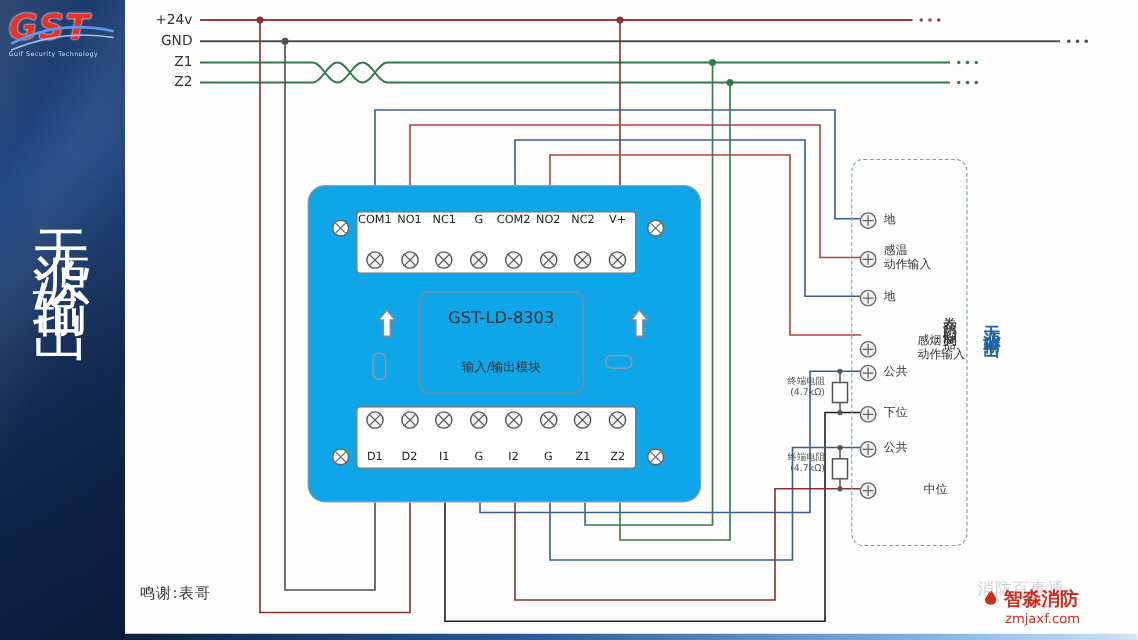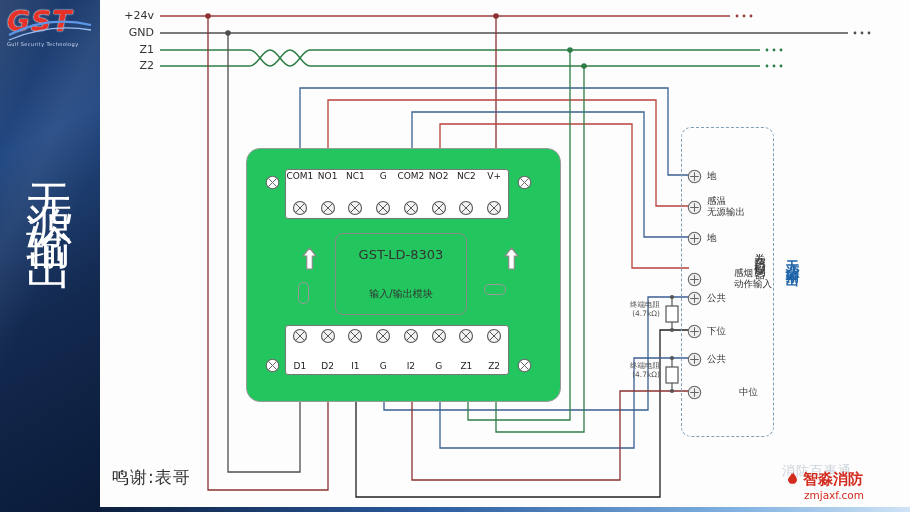--- a/index.html
+++ b/index.html
@@ -23,21 +23,21 @@
   .vtitle { position:absolute; top:148px; left:50%; transform:translateX(-50%); z-index:7;
             writing-mode:vertical-rl; text-orientation:upright;
             font-size:46px; color:#fff; letter-spacing:20px; font-weight:500; }
 
   
   .bus-label { position:absolute; left:108px; width:46px; text-align:right;
                font-size:11px; line-height:14px; color:#333; z-index:2; }
 
   
   .module { position:absolute; left:246px; top:148px; width:315px; height:254px; z-index:2;
-            background:#22c55e; border:1.8px solid #9a9a9a; border-radius:14px; box-sizing:border-box; }
+            background:#0ea5e9; border:1.8px solid #9a9a9a; border-radius:14px; box-sizing:border-box; }
   .tstrip { position:absolute; left:38px; width:224px; height:50px; box-sizing:border-box;
             border:1.3px solid #777; border-radius:3px; background:#fff;
             display:flex; align-items:stretch; }
   .tstrip.top { top:20px; } .tstrip.bottom { top:176px; }
   .tcell { flex:1; display:flex; flex-direction:column; align-items:center;
            justify-content:space-between; padding:2px 0; }
   .tlabel { font-size:9px; color:#222; line-height:1.1; white-space:nowrap; }
   .hole { position:absolute; }
   .hole.tl { left:18px; top:26px; } .hole.tr { left:270px; top:26px; }
   .hole.bl { left:18px; top:209px; } .hole.br { left:270px; top:209px; }
@@ -60,21 +60,21 @@
   .ctrl-vlabel { position:absolute; right:6px; top:116px; writing-mode:vertical-rl;
                  text-orientation:upright; font-size:11.5px; color:#333; letter-spacing:3px; }
   .passive-vlabel { position:absolute; left:784px; top:250px; z-index:2;
                     writing-mode:vertical-rl; text-orientation:upright;
                     font-size:13.5px; font-weight:bold; color:#1f63a8; letter-spacing:4px; }
   .res-label { position:absolute; width:70px; text-align:right; font-size:7.5px; color:#555;
                line-height:1.25; white-space:pre-line; z-index:2; }
   .res-label.r1 { left:590px; top:300px; } .res-label.r2 { left:590px; top:361px; }
 
   
-  .credit { position:absolute; left:112px; top:466px; font-size:17px; color:#333;
+  .credit { position:absolute; left:112px; top:466px; font-size:12px; color:#333;
             letter-spacing:1px; z-index:2; }
   .watermark { position:absolute; left:786px; top:470px; width:120px; z-index:2; }
   .wm-back { position:absolute; left:-4px; top:-8px; font-size:13px; color:#9aab b8; color:#9aabb8;
              opacity:.5; letter-spacing:1px; }
   .wm-row { position:relative; display:flex; align-items:center; gap:3px; }
   .wm-brand { font-size:15px; font-weight:bold; color:#d22c1f; }
   .wm-site { position:relative; font-size:10.5px; color:#d22c1f; margin-left:18px; }
   .bottombar { position:absolute; left:100px; right:0; bottom:0; height:5px; z-index:4;
                background:linear-gradient(90deg,#0c1f3e,#2b5a9e 40%,#7fb0e0 78%,#cfe3f5); }
 </style>
@@ -345,21 +345,21 @@
         </svg>
         <span class="ctlabel">地</span>
       </div>
       <div class="crow" style="top: 68px;">
         <svg width="15" height="15" viewBox="0 0 15 15">
           <circle cx="7.5" cy="7.5" r="6.2" fill="#efefef" stroke="#666" stroke-width="1.1"></circle>
           <line x1="7.5" y1="3.2" x2="7.5" y2="11.8" stroke="#666"></line>
           <line x1="3.2" y1="7.5" x2="11.8" y2="7.5" stroke="#666"></line>
         </svg>
         <span class="ctlabel">感温
-无源输出</span>
+动作输入</span>
       </div>
       <div class="crow" style="top: 99px;">
         <svg width="15" height="15" viewBox="0 0 15 15">
           <circle cx="7.5" cy="7.5" r="6.2" fill="#efefef" stroke="#666" stroke-width="1.1"></circle>
           <line x1="7.5" y1="3.2" x2="7.5" y2="11.8" stroke="#666"></line>
           <line x1="3.2" y1="7.5" x2="11.8" y2="7.5" stroke="#666"></line>
         </svg>
         <span class="ctlabel">地</span>
       </div>
       <div class="crow" style="top: 140px; gap: 32px;">

